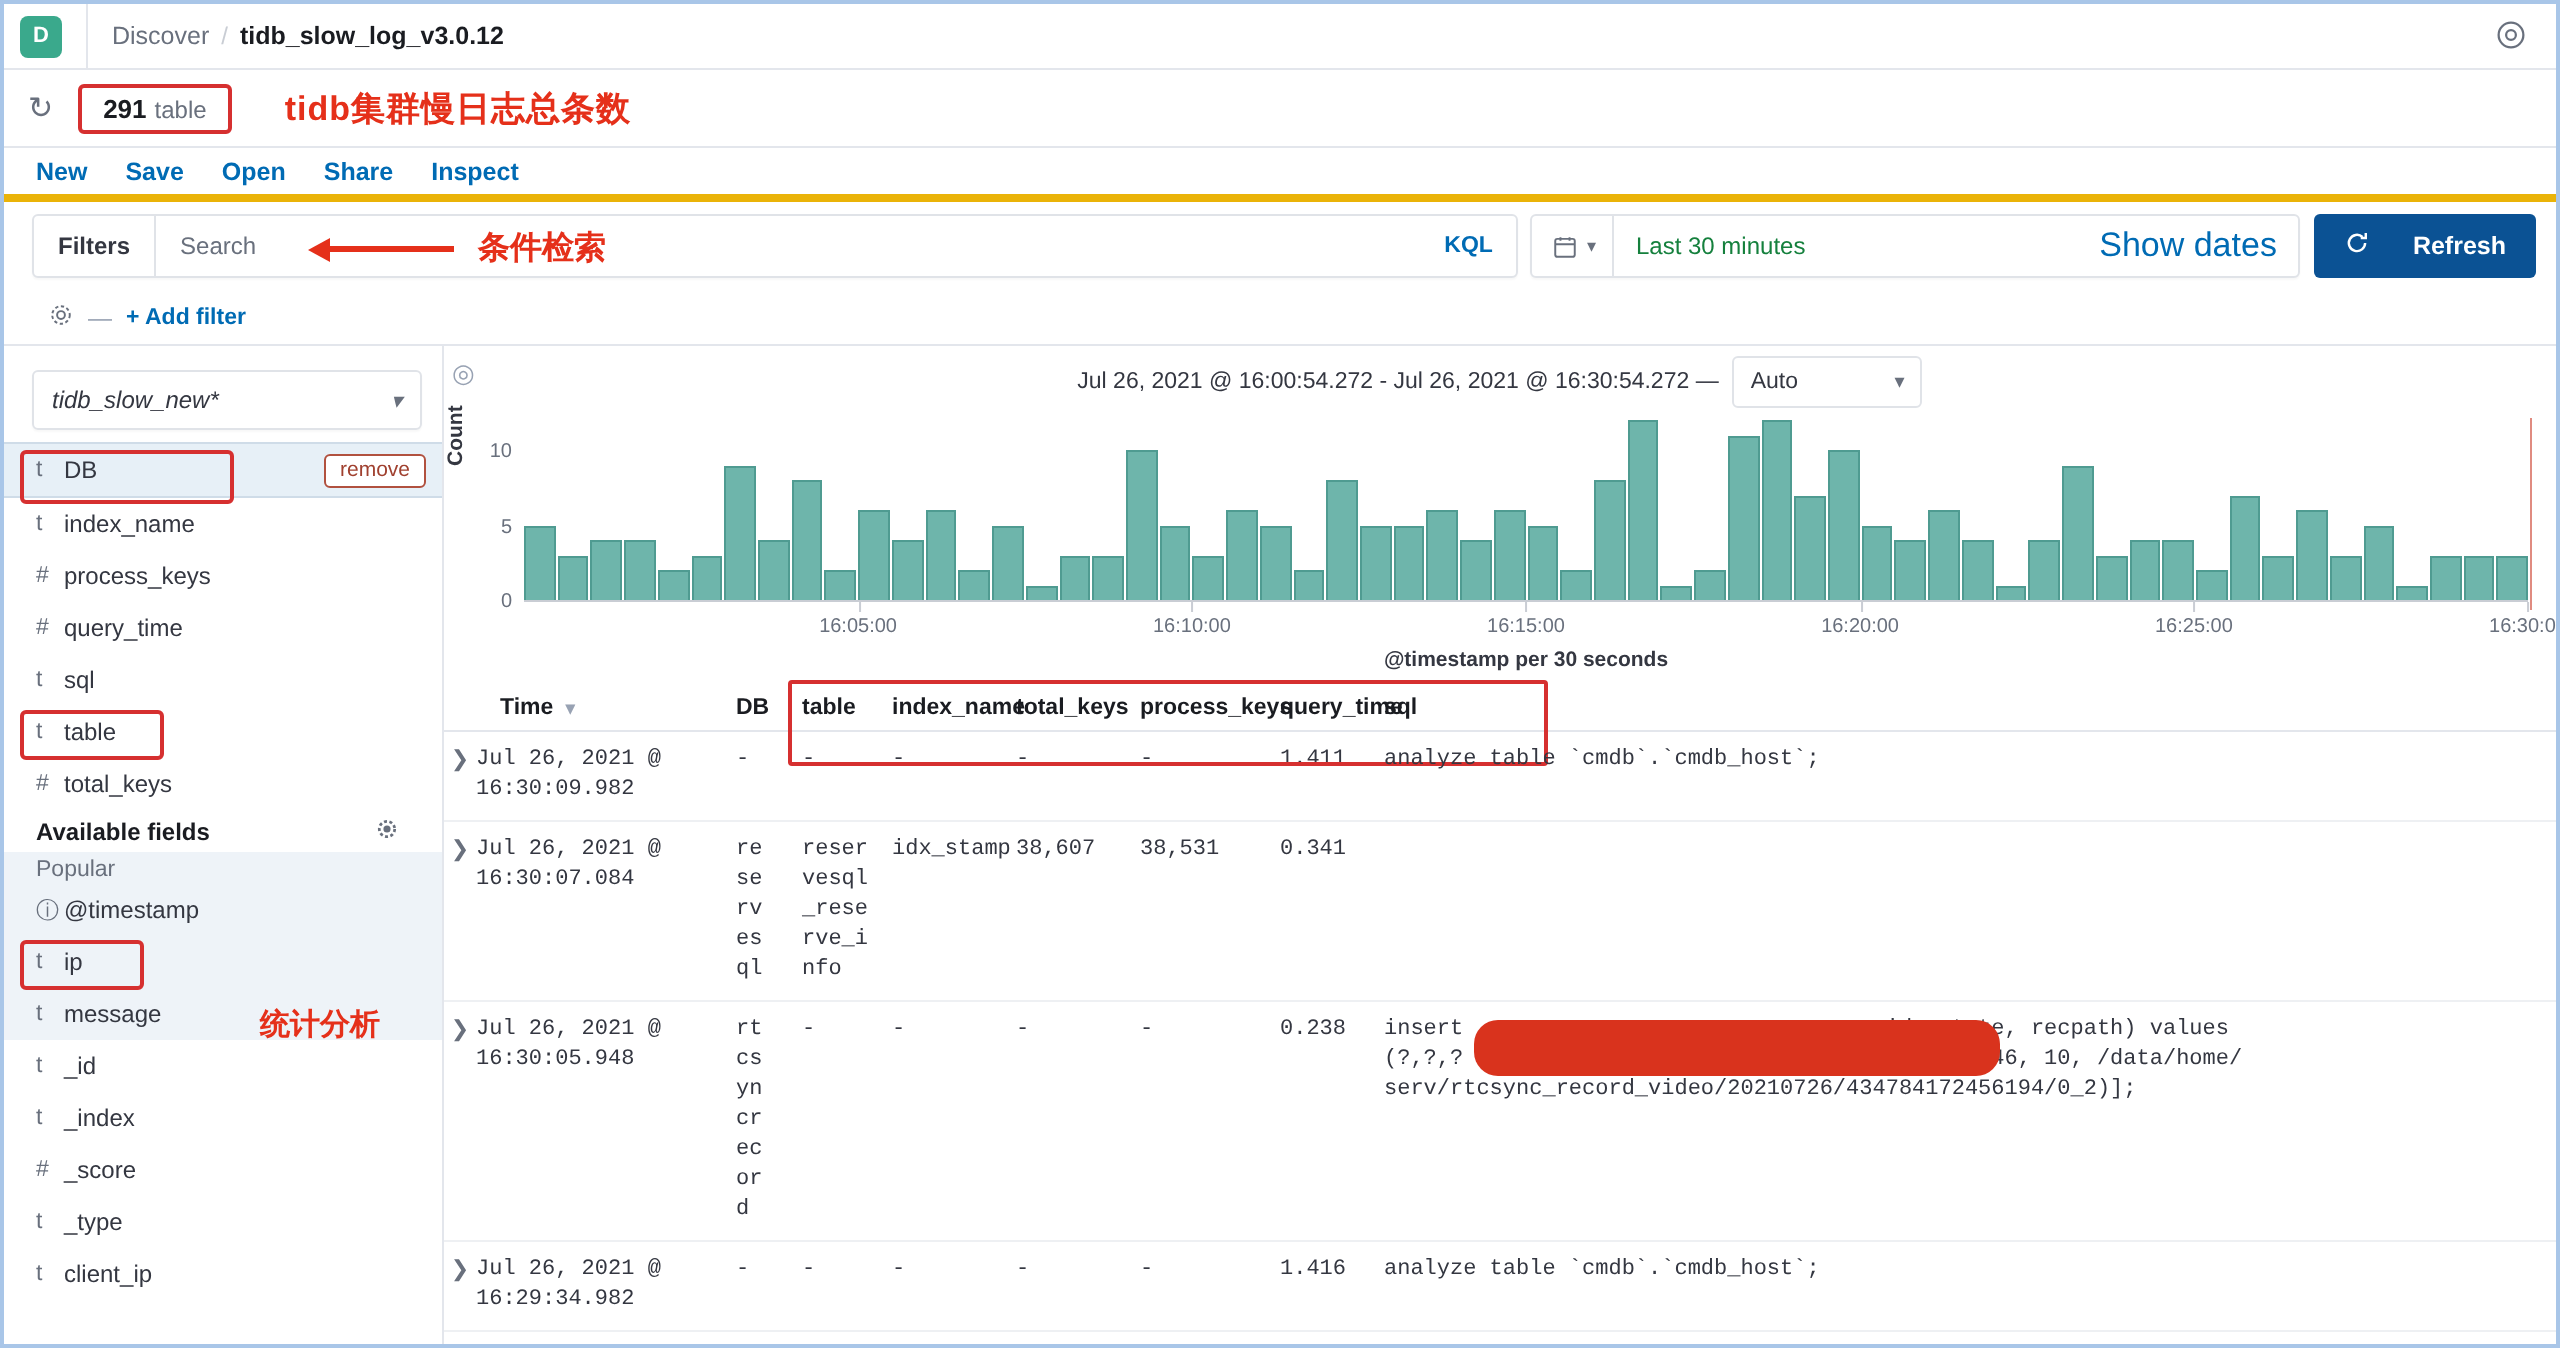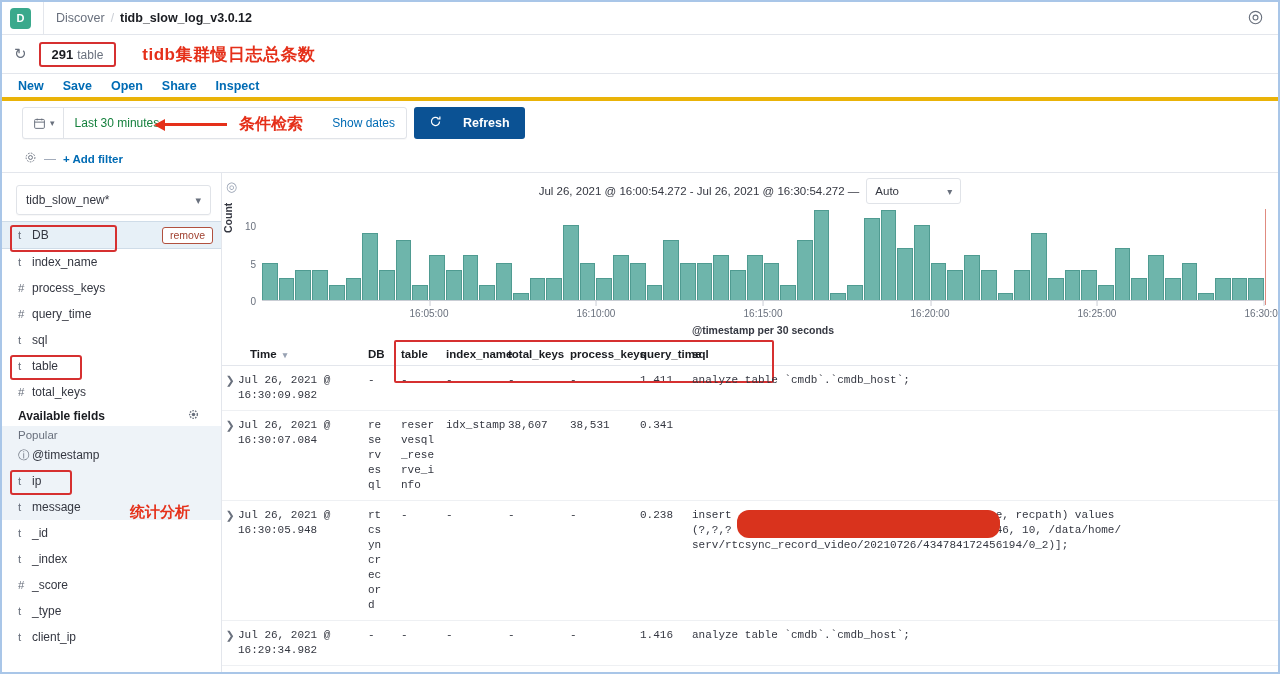--- a/index.html
+++ b/index.html
@@ -56,42 +56,42 @@
                align-items:center; }
   .q-search { font-size:12px; color:#69707d; padding:0 12px; }
   .q-kql { margin-left:auto; color:#006bb4; font-size:11.5px; font-weight:bold;
            padding:0 12px; }
   .dt-field { height:32px; border:1px solid #e0e3e8; border-radius:3px;
               background:#fff; display:flex; align-items:center; width:385px;
               margin-left:6px; box-shadow:0 1px 1px rgba(0,0,0,.03); }
   .dt-cal { display:flex; align-items:center; gap:4px; padding:0 8px 0 10px;
             border-right:1px solid #e0e3e8; height:100%; color:#69707d; }
   .dt-txt { font-size:12px; color:#15803d; padding-left:11px; }
-  .dt-show { margin-left:auto; color:#006bb4; font-size:12px; padding-right:11px; }
+  .dt-show { margin-left:auto; color:#006bb4; font-size:17px; padding-right:11px; }
   .refresh-btn { margin-left:7px; height:32px; background:#0b5294; color:#fff;
                  border:none; border-radius:3px; font-size:12.5px; font-weight:bold;
                  padding:0 15px; display:flex; align-items:center; gap:21px;
                  cursor:pointer; font-family:"Liberation Sans",sans-serif; }
 
   
   .fbar { height:28px; display:flex; align-items:center; gap:7px; padding:0 22px;
           border-bottom:1px solid #e3e6ec; background:#fff; }
   .fbar .gear { color:#69707d; }
   .fbar .dash { color:#98a2b3; }
   .addf { color:#006bb4; font-size:11.5px; font-weight:bold; }
 
   
   .split { display:flex; height:calc(674px - 33px - 39px - 27px - 44px - 28px - 4px); }
 
   
   .side { width:220px; border-right:1px solid #e3e6ec; background:#fff;
           overflow:hidden; position:relative; }
   .idx-sel { margin:12px 10px 6px 14px; height:30px; border:1px solid #e0e3e8;
              border-radius:3px; display:flex; align-items:center; padding:0 9px;
-             font-size:12px; color:#343741; box-shadow:0 1px 1px rgba(0,0,0,.03); }
+             font-size:12px; color:#343741; box-shadow:0 1px 1px rgba(0,0,0,.03);font-style:italic; }
   .idx-sel .chev { margin-left:auto; color:#69707d; font-size:11px; }
   .sec-title { font-size:12px; font-weight:bold; color:#1a1c21;
                padding:4px 14px 3px 16px; display:flex; align-items:center; }
   .sec-title .gear2 { margin-left:auto; color:#69707d; padding-right:8px; }
   .fld { height:26px; display:flex; align-items:center; padding:0 8px 0 16px;
          font-size:12px; color:#343741; position:relative; }
   .fld .tpe { width:14px; color:#69707d; font-size:11.5px; flex:none; }
   .fld.hl { background:#e7f0f7; border-top:1px solid #cfdce8;
             border-bottom:1px solid #cfdce8; height:28px;}
   .rm-btn { margin-left:auto; border:1px solid #b1513f; color:#a0402f;
@@ -208,20 +208,25 @@
 
   <div class="menu-row">
     <a>New</a>
     <a>Save</a>
     <a>Open</a>
     <a>Share</a>
     <a>Inspect</a>
   </div>
 
   <div class="qbar">
+    <div class="q-field">
+      <span class="q-filters">Filters</span>
+      <span class="q-search">Search</span>
+      <span class="q-kql">KQL</span>
+    </div>
     <div class="dt-field">
       <span class="dt-cal">
         <svg width="13" height="13" viewBox="0 0 16 16">
             <rect x="2" y="3" width="12" height="11" rx="1.3" fill="none" stroke="#69707d" stroke-width="1.2"></rect>
             <path d="M2 6.3h12M5.2 2v2.2M10.8 2v2.2" stroke="#69707d" stroke-width="1.2" fill="none"></path>
           </svg>
         <span style="font-size:9px;">▾</span>
       </span>
       <span class="dt-txt">Last 30 minutes</span>
       <span class="dt-show">Show dates</span>

